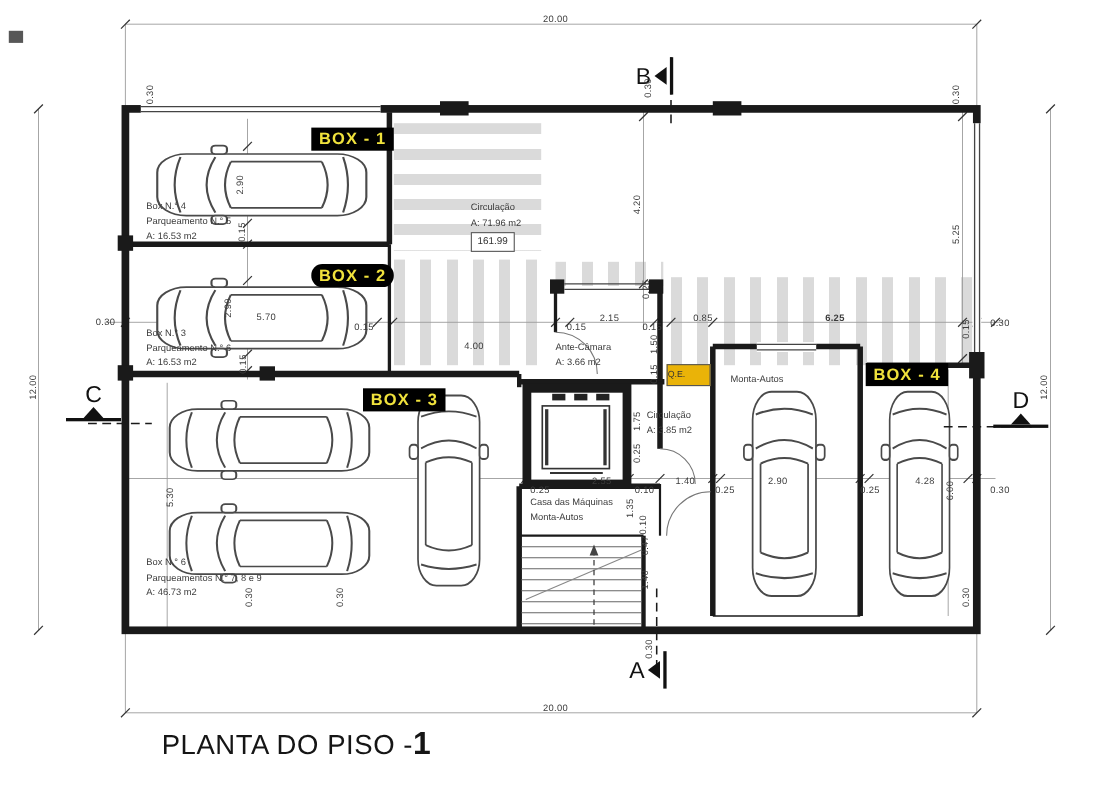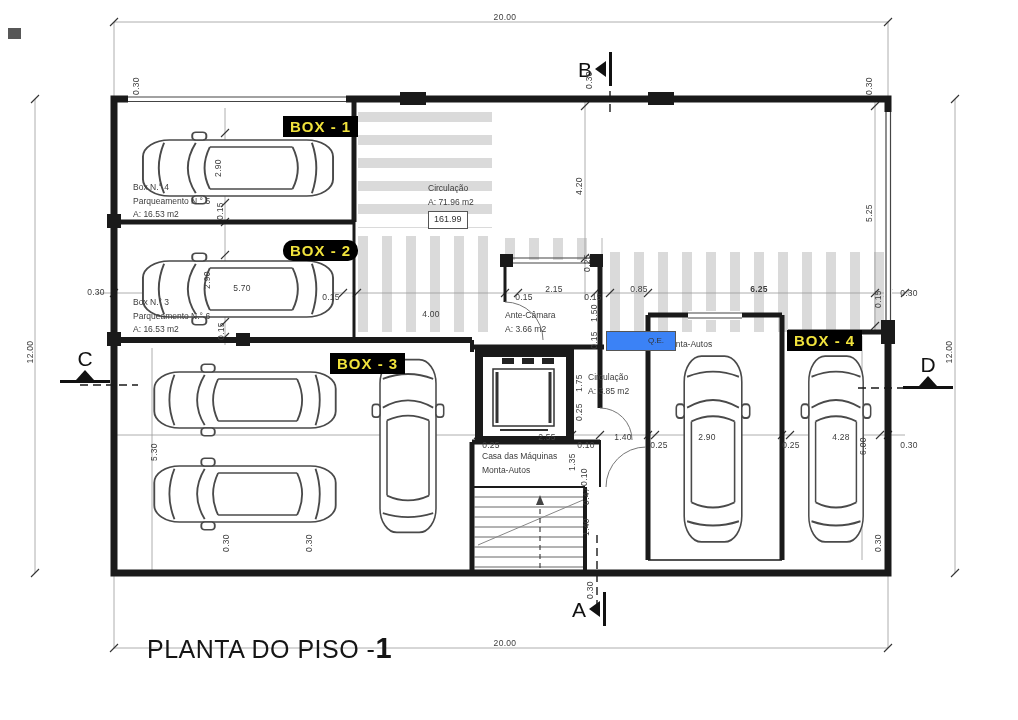--- a/index.html
+++ b/index.html
@@ -17,24 +17,24 @@
   .box-tag{position:absolute;background:#000;color:#f0e23c;font-weight:bold;font-size:15px;
            padding:3px 7px;letter-spacing:1px;line-height:1;}
   .sec-h{position:absolute;display:flex;align-items:center;gap:3px;color:#111;}
   .sec-h .ltr{font-size:21px;line-height:1;}
   .tri-left{width:0;height:0;border:8px solid transparent;border-right:11px solid #111;border-left:none;}
   .vbar{width:2.5px;height:34px;background:#111;}
   .sec-v{position:absolute;text-align:center;color:#111;width:50px;}
   .sec-v .ltr{font-size:21px;line-height:1;display:block;margin-bottom:1px;}
   .tri-up{width:0;height:0;margin:0 auto;border-left:9px solid transparent;border-right:9px solid transparent;border-bottom:10px solid #111;}
   .hbar{width:50px;height:2.5px;background:#111;margin:0 auto;}
-  #title{position:absolute;left:147px;top:632px;font-size:25px;color:#151515;letter-spacing:.5px;}
+  #title{position:absolute;left:147px;top:660px;font-size:25px;color:#151515;letter-spacing:.5px;}
   #title b{font-size:29px;}
   .qe{position:absolute;left:606px;top:331px;width:38px;height:18px;border:1px solid #555;
-      font-size:8px;color:#333;text-align:center;line-height:18px;background:#3b82f6;padding-left:30px;}
+      font-size:8px;color:#333;line-height:18px;background:#eab308;}
   .artifact{position:absolute;left:8px;top:28px;width:13px;height:11px;background:#3a3a3a;opacity:.85;}
 </style>
 </head>
 <body>
 
 <div id="canvas">
 
   <div class="artifact"></div>
 
   <div class="stripe-h" style="left:358px;top:112px;width:134px;height:116px;"></div>
@@ -225,20 +225,25 @@
 
   <div class="room-label" style="left:133px;top:181px;">
     <div>Box N.° 4</div>
     <div>Parqueamento N.° 5</div>
     <div>A: 16.53 m2</div>
   </div>
   <div class="room-label" style="left:133px;top:296px;">
     <div>Box N.° 3</div>
     <div>Parqueamento N.° 6</div>
     <div>A: 16.53 m2</div>
+  </div>
+  <div class="room-label" style="left:133px;top:505px;">
+    <div>Box N.° 6</div>
+    <div>Parqueamentos N.° 7, 8 e 9</div>
+    <div>A: 46.73 m2</div>
   </div>
   <div class="room-label center" style="left:428px;top:182px;width:92px;">
     <div>Circulação</div>
     <div>A: 71.96 m2</div>
     <span class="valbox">161.99</span>
   </div>
   <div class="room-label center" style="left:505px;top:309px;width:88px;">
     <div>Ante-Câmara</div>
     <div>A: 3.66 m2</div>
   </div>

